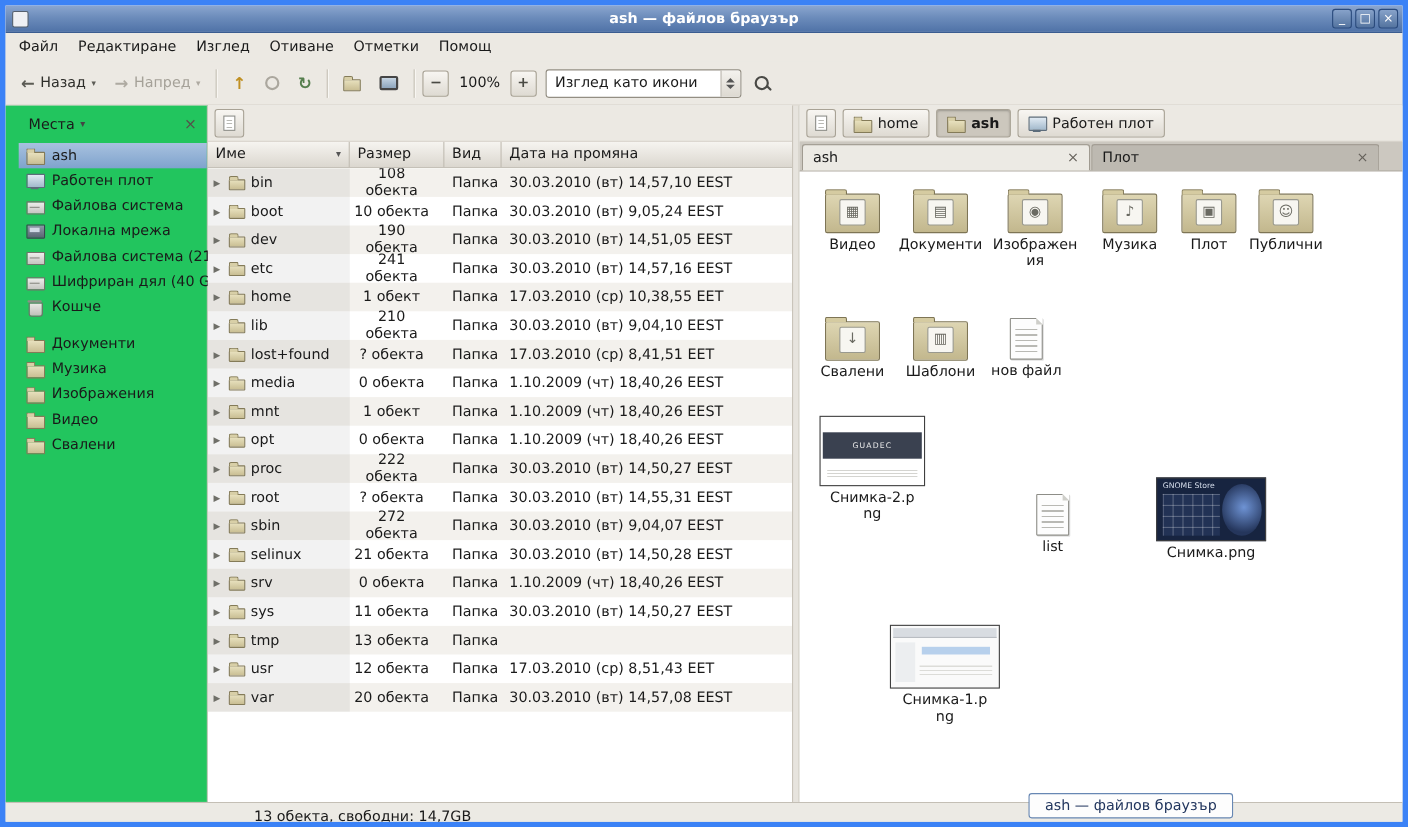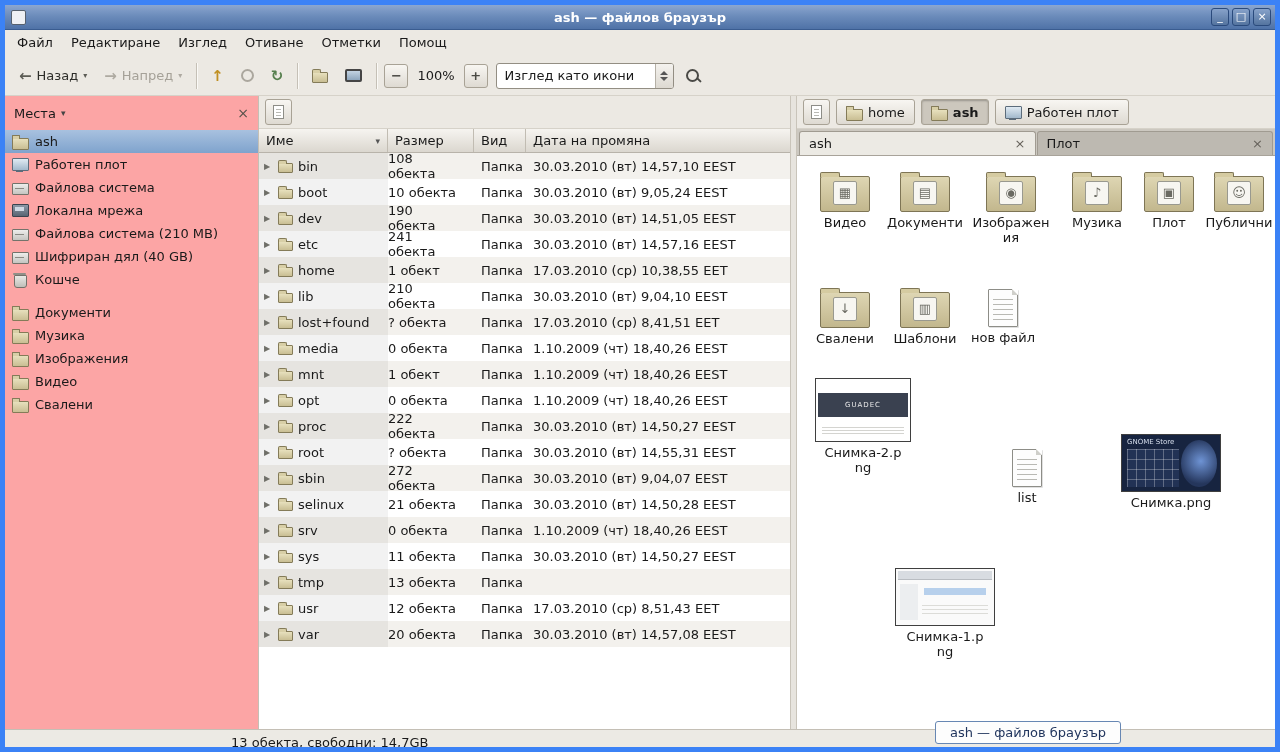--- a/index.html
+++ b/index.html
@@ -52,21 +52,21 @@
   .a-up { width:0; height:0; border-left:4px solid transparent; border-right:4px solid transparent; border-bottom:4px solid #555; }
   .a-dn { width:0; height:0; border-left:4px solid transparent; border-right:4px solid transparent; border-top:4px solid #555; }
   .search-icon { width:18px; height:18px; position:relative; display:inline-block; }
   .search-icon::before { content:""; position:absolute; left:2px; top:2px; width:9px; height:9px; border:2px solid #4a4a46; border-radius:50%; }
   .search-icon::after { content:""; position:absolute; left:12px; top:12px; width:6px; height:2px; background:#4a4a46; transform:rotate(45deg); border-radius:1px; }
 
   
   .content { display:flex; height:633px; }
 
   
-  .sidebar { width:254px; background:#fca5a5; border-right:1px solid #c4bfb5; display:flex; flex-direction:column; }
+  .sidebar { width:184px; background:#22c55e; border-right:1px solid #c4bfb5; display:flex; flex-direction:column;padding-left:12px; }
   .sb-header { height:34px; display:flex; align-items:center; gap:5px; padding:0 9px; }
   .sb-chevron { font-size:9px; color:#444; }
   .sb-close { margin-left:auto; color:#55514a; font-size:14px; cursor:default; }
   .sb-item { height:23px; display:flex; align-items:center; gap:7px; padding-left:7px; cursor:default; }
   .sb-item.selected { background:linear-gradient(#a8c1df,#7fa3cd); }
   .sb-label { white-space:nowrap; }
   .sb-gap { height:10px; }
   .sb-ic { width:16px; height:15px; position:relative; flex:0 0 auto; }
   .sb-ic::before, .sb-ic::after { content:""; position:absolute; }
   [data-icon="folder"] .sb-ic::before { left:0; top:4px; width:15px; height:10px;
@@ -99,21 +99,21 @@
   .lh-size { width:86px; }
   .lh-type { width:52px; }
   .lh-date { flex:1; border-right:none; }
   .sort-arrow { margin-left:auto; font-size:9px; color:#555; }
   .list-rows { flex:1; overflow:hidden; background:#fff; }
   .lrow { height:26px; display:flex; align-items:center; cursor:default; }
   .lrow:nth-child(odd) { background:#f3f1ed; }
   .c-name { width:129px; height:100%; display:flex; align-items:center; gap:5px; padding-left:5px; background:rgba(0,0,0,0.05); }
   .expander { font-size:8px; color:#6f6f68; width:9px; }
   .c-name .mini-folder { width:15px; height:10px; }
-  .c-size { width:86px; text-align:left; padding-right:10px; }
+  .c-size { width:86px; text-align:center; padding-right:10px; }
   .c-type { width:52px; padding-left:7px; }
   .c-date { flex:1; padding-left:7px; white-space:nowrap; }
 
   .splitter { width:7px; background:#e7e4de; border-left:1px solid #c9c4ba; border-right:1px solid #c9c4ba; cursor:col-resize; }
 
   
   .icon-pane { flex:1; display:flex; flex-direction:column; background:#fff; }
   .path-btn { height:26px; display:flex; align-items:center; gap:6px; padding:0 9px;
     border:1px solid #a8a295; border-radius:3px; background:linear-gradient(#f8f6f2,#dedad2); cursor:default; }
   .path-btn.selected { background:#ccc7bd; box-shadow:inset 0 1px 2px rgba(0,0,0,.25); font-weight:bold; }
@@ -176,21 +176,21 @@
   .grid-item[data-idx="2"]  { left:176px; top:14px; }
   .grid-item[data-idx="3"]  { left:262px; top:14px; }
   .grid-item[data-idx="4"]  { left:334px; top:14px; }
   .grid-item[data-idx="5"]  { left:404px; top:14px; }
   .grid-item[data-idx="6"]  { left:10px;  top:130px; }
   .grid-item[data-idx="7"]  { left:90px;  top:130px; }
   .grid-item[data-idx="8"]  { left:168px; top:130px; }
   .grid-item[data-idx="9"]  { left:14px;  top:222px; }
   .grid-item[data-idx="10"] { left:192px; top:290px; }
   .grid-item[data-idx="11"] { left:322px; top:278px; }
-  .grid-item[data-idx="12"] { left:96px;  top:412px; }
+  .grid-item[data-idx="12"] { left:80px;  top:412px; }
 
   
   .statusbar { height:26px; background:#eceae4; border-top:1px solid #c4bfb5; display:flex; align-items:center; }
   .status-text { padding-left:226px; }
   .task-btn { position:absolute; left:930px; bottom:3px; height:23px; line-height:21px; padding:0 14px;
     background:#fdfdfd; border:1px solid #6787b3; border-radius:3px; color:#22365e; z-index:5; cursor:default; }
 </style>
 </head>
 <body>
 

